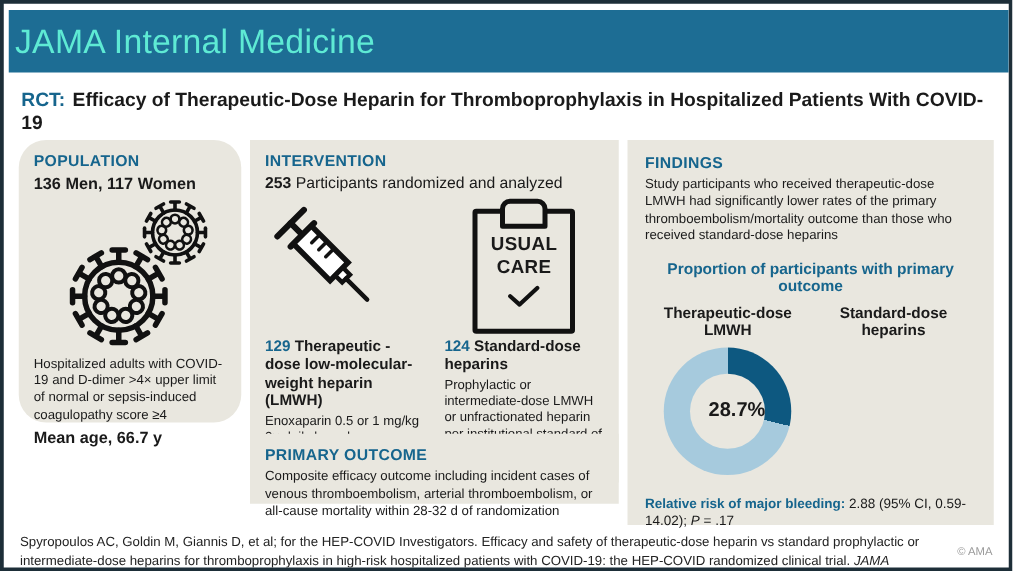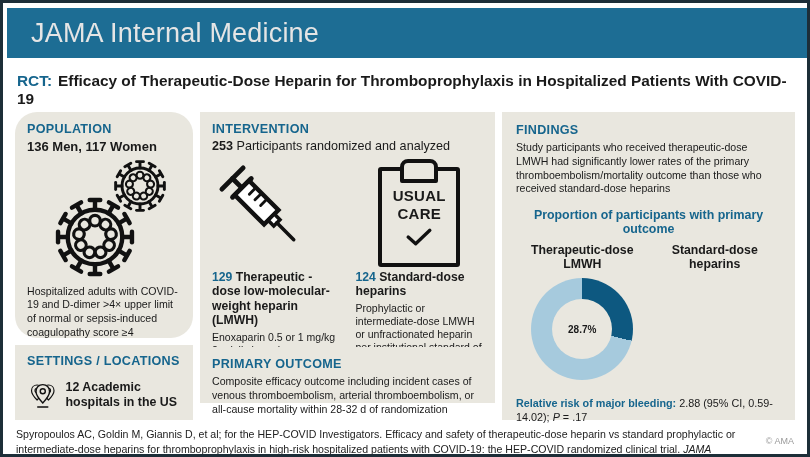--- a/index.html
+++ b/index.html
@@ -1,18 +1,18 @@
 <!DOCTYPE html>
 <html><head>
 <meta charset="utf-8">
 <style>
   html,body{margin:0;padding:0;background:#fff;font-family:"Liberation Sans",sans-serif;color:#1a1a1a;}
   .page{position:relative;width:810px;height:457px;box-sizing:border-box;border:3px solid #1d2e38;background:#fff;overflow:hidden;}
-  .masthead{position:absolute;left:4px;right:0;top:5px;height:50px;background:#1d6d94;color:#e5e5e5;
-    display:flex;align-items:center;padding-left:24px;box-sizing:border-box;font-size:27px;letter-spacing:.2px;}
+  .masthead{position:absolute;left:4px;right:0;top:5px;height:50px;background:#1d6d94;color:#5eead4;
+    display:flex;align-items:center;padding-left:5px;box-sizing:border-box;font-size:27px;letter-spacing:.2px;}
   .title-row{position:absolute;left:14px;top:69px;right:10px;font-size:15.4px;font-weight:bold;line-height:1.2;}
   .title-tag{color:#16658d;margin-right:6px;}
   .panel{position:absolute;background:#e9e7df;box-sizing:border-box;padding:10px 12px;}
   .pop{left:12px;top:109px;width:178px;height:226px;border-radius:22px;}
   .set{left:12px;top:342px;width:178px;height:75px;padding-top:9px;}
   .int{left:197px;top:109px;width:295px;height:274px;}
   .out{left:197px;top:344px;width:295px;height:56px;}
   .fin{left:499px;top:109px;width:293px;height:308px;padding:11px 14px;}
   h2{margin:0;font-size:12.6px;color:#16658d;letter-spacing:.3px;font-weight:bold;}
   .subhead{font-weight:bold;font-size:13px;margin:3px 0 0;line-height:1.2;}
@@ -35,21 +35,21 @@
     display:flex;flex-direction:column;align-items:center;justify-content:center;gap:5px;margin:12px auto 0;}
   .clip-tab{position:absolute;top:-12px;left:50%;transform:translateX(-50%);width:30px;height:16px;
     border:4px solid #111;border-radius:8px 8px 2px 2px;background:#e9e7df;}
   .clip-text{font-weight:bold;font-size:15px;line-height:1.15;text-align:center;letter-spacing:.3px;width:56px;}
   .chart-title{margin:12px 0 0;text-align:center;font-size:12.4px;color:#16658d;font-weight:bold;}
   .charts{display:flex;margin-top:7px;}
   .chart-col{flex:1;text-align:center;min-width:0;}
   .chart-label{font-weight:bold;font-size:12.3px;line-height:1.15;min-height:29px;}
   .donut{width:102px;height:102px;margin:6px auto 0;border-radius:50%;position:relative;}
   .donut-hole{position:absolute;inset:21px;background:#e9e7df;border-radius:50%;
-    display:flex;align-items:center;justify-content:center;font-weight:bold;font-size:10px;}
+    display:flex;align-items:center;justify-content:flex-end;font-weight:bold;font-size:16px;}
   .stats{margin-top:16px;}
   .stats p{margin:0 0 7px;font-size:10.8px;line-height:1.3;}
   .stat-label{font-weight:bold;color:#16658d;}
   .citation{position:absolute;left:13px;top:424px;width:724px;font-size:10.6px;line-height:1.45;color:#222;margin:0;}
   .copyright{position:absolute;right:13px;top:433px;font-size:9px;color:#9a9a9a;}
 </style>
 </head>
 <body>
 
 <div class="page">
@@ -126,40 +126,20 @@
           <use href="#vB_l" transform="rotate(200 50 50)"></use>
         <use href="#vB_l" transform="rotate(240 50 50)"></use>
           <use href="#vB_l" transform="rotate(280 50 50)"></use>
           <use href="#vB_l" transform="rotate(320 50 50)"></use>
       </svg>
     </div>
     <p class="body">Hospitalized adults with COVID-19 and D-dimer &gt;4× upper limit of normal or sepsis-induced coagulopathy score ≥4</p>
     <p class="subhead" style="margin-top:2px">Mean age, 66.7 y</p>
   </section>
 
-  <section class="panel set">
-    <h2>SETTINGS / LOCATIONS</h2>
-    <div class="set-row">
-      <svg width="52" height="48" viewBox="0 0 100 92">
-        <defs>
-          <g id="pinP">
-              <path d="M50 13 C37.5 13 28.5 22.5 28.5 35 C28.5 49 50 71 50 71 C50 71 71.5 49 71.5 35 C71.5 22.5 62.5 13 50 13 Z"></path>
-              <circle cx="50" cy="34" r="8"></circle>
-            </g>
-        </defs>
-        <g stroke="#111" stroke-width="4.5" fill="#e9e7df">
-          <use href="#pinP" transform="translate(-18 -4) translate(50 42) scale(.82) translate(-50 -42)"></use>
-          <use href="#pinP" transform="translate(18 -4) translate(50 42) scale(.82) translate(-50 -42)"></use>
-          <use href="#pinP"></use>
-        </g>
-        <line x1="34" y1="84" x2="66" y2="84" stroke="#111" stroke-width="4.5" stroke-linecap="round"></line>
-      </svg>
-      <div class="set-text">12 Academic hospitals in the US</div>
-    </div>
-  </section>
 
   <section class="panel int">
     <h2>INTERVENTION</h2>
     <p class="count-line"><span class="b">253</span><span> Participants randomized and analyzed</span></p>
     <div class="arms">
       <div class="arm">
         <div class="arm-icon">
           <svg width="106" height="106" viewBox="0 0 120 120">
             <g transform="rotate(-45 60 60)" stroke="#111" fill="none" stroke-linecap="round">
               <line x1="43" y1="8" x2="77" y2="8" stroke-width="5.5"></line>

